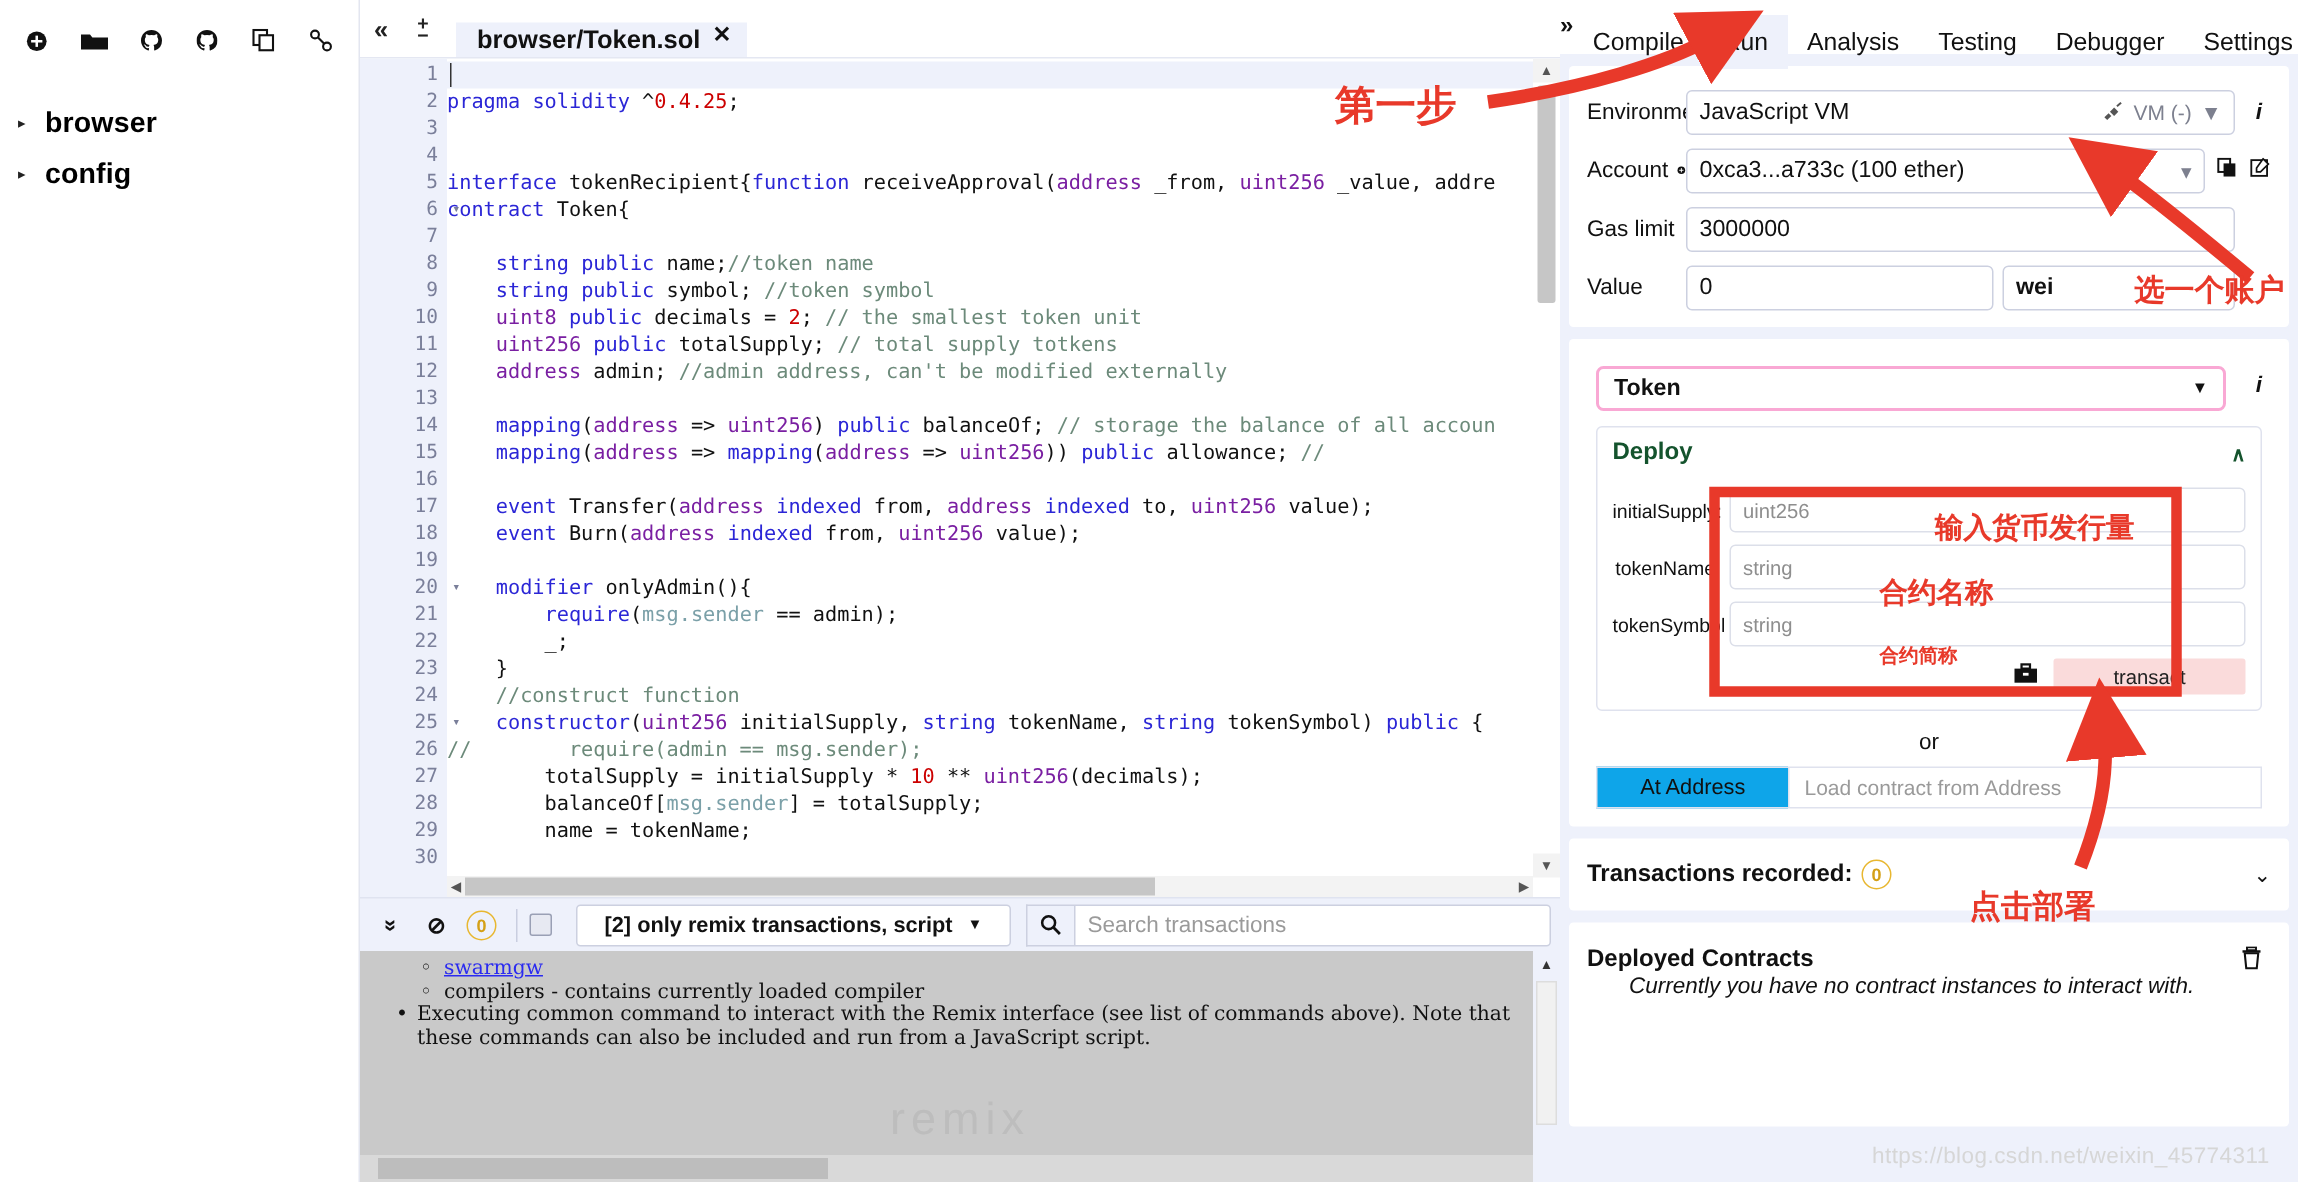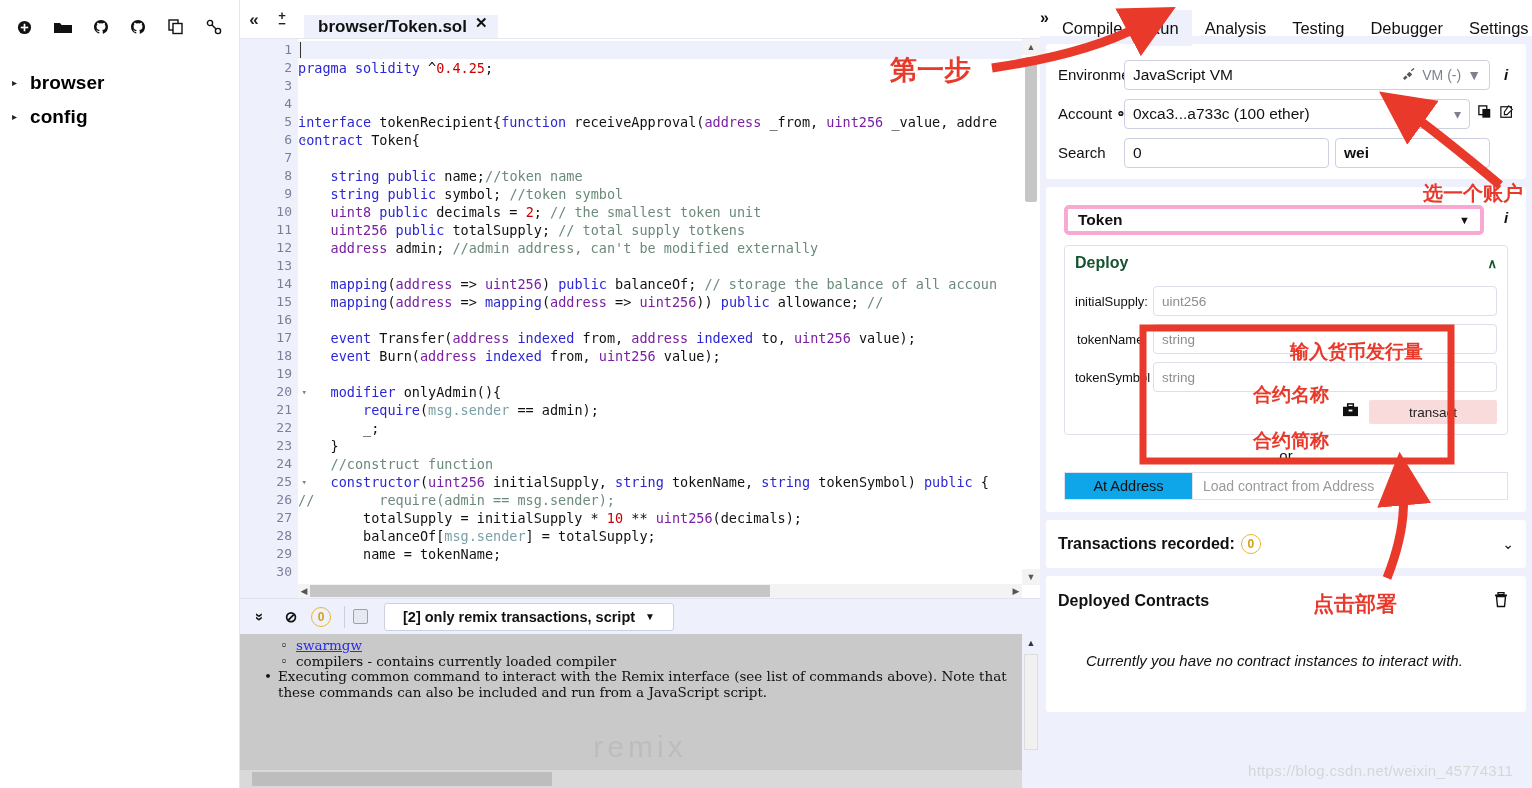--- a/index.html
+++ b/index.html
@@ -123,21 +123,21 @@
   .card { background:#fff; margin:8px 6px; border-radius:3px; padding:10px 12px; }
 
   .frow { display:flex; align-items:center; height:33px; margin-bottom:6px; }
   .flabel { width:66px; font-size:15px; color:#111; flex:0 0 auto; display:flex; align-items:center; gap:6px;}
   .fctrl { flex:1; height:30px; border:1px solid #ccd0e0; border-radius:4px; background:#fff;
            display:flex; align-items:center; padding:0 8px; font-size:15.5px; color:#111; cursor:pointer;}
   .fctrl .right { margin-left:auto; display:flex; align-items:center; gap:6px; color:#7d808f; font-size:14px;}
   .ico-i { width:16px; text-align:center; font-weight:700; font-style:italic; font-size:15px; color:#111; margin-left:8px;}
   .mini-ic { margin-left:8px; cursor:pointer; font-size:15px; color:#111; }
 
-  #contract-sel { margin:6px 6px 0 6px; height:30px; border:4px solid #f9a8d4; border-radius:5px; background:#fff;
+  #contract-sel { margin:6px 6px 0 6px; height:30px; border:2px solid #f9a8d4; border-radius:5px; background:#fff;
       display:flex; align-items:center; padding:0 10px; font-size:15.5px; font-weight:700; color:#111; cursor:pointer;gap:48px;}
   #contract-wrap { display:flex; align-items:center; padding:0 6px; }
 
   #deploybox { margin:10px 12px 0 12px; border:1px solid #dfe2ee; border-radius:4px; padding:8px 10px 10px 10px; }
   #deployhdr { display:flex; align-items:center; font-size:16px; font-weight:700; color:#14532d; margin-bottom:14px;}
   #deployhdr .car { margin-left:auto; font-size:13px; }
   .drow { display:flex; align-items:center; margin-bottom:8px; }
   .dlabel { width:78px; text-align:right; padding-right:6px; font-size:13px; color:#111; }
   .dinput { flex:1; height:30px; border:1px solid #dcdfe9; border-radius:4px; background:#fff;
             display:flex; align-items:center; padding:0 8px; font-size:13.5px; color:#8e8e8e; }
@@ -155,21 +155,21 @@
 
   #txrec { display:flex; align-items:center; }
   #txrec .t { font-size:16px; font-weight:700; color:#111; }
   #txrec .badge { margin-left:6px; width:20px;height:20px;border:1.6px solid #e8b730; border-radius:50%;
       color:#d4a017; font-size:12px; font-weight:700; display:flex;align-items:center;justify-content:center;}
   #txrec .car { margin-left:auto; font-size:14px; color:#111; }
 
   #deployed { position:relative; min-height:100px; }
   #deployed .hdr { font-size:16px; font-weight:700; color:#111; }
   #deployed .trash { position:absolute; right:6px; top:0; font-size:15px; cursor:pointer; }
-  #deployed .empty { margin-top:42px; padding-left:28px; font-size:15px; font-style:italic; color:#111; }
+  #deployed .empty { padding-left:28px; font-size:15px; font-style:italic; color:#111; }
 
   
   #overlay { position:absolute; left:0; top:0; width:1532px; height:788px; pointer-events:none; }
   .cn-note { position:absolute; color:#e8392a; font-weight:700;
              font-family:"DejaVu Sans", sans-serif; white-space:nowrap; }
   #wm { position:absolute; left:1248px; top:762px; font-size:15px; color:#d6d6d6;
         font-family:"Liberation Sans",sans-serif; letter-spacing:.3px; }
 </style>
 </head>
 <body>
@@ -293,20 +293,29 @@
       <div class="tb-ic">⊘</div>
       <div class="tb-ic">
         <span class="tb-zero">0</span>
       </div>
       <div class="tb-sep"></div>
       <div class="tb-check"></div>
       <div id="term-filter">
         <span>[2] only remix transactions, script</span>
         <span class="car">▼</span>
       </div>
+      <div id="term-search">
+        <div class="mag">
+          <svg width="15" height="15" viewBox="0 0 16 16">
+              <circle cx="6.5" cy="6.5" r="4.6" fill="none" stroke="#111" stroke-width="1.8"></circle>
+              <line x1="10" y1="10" x2="14.5" y2="14.5" stroke="#111" stroke-width="2"></line>
+            </svg>
+        </div>
+        <input type="text" placeholder="Search transactions" style="">
+      </div>
     </div>
     <div id="term-body">
       <div id="term-content">
         <ul>
           <li class="sub"><a href="#">swarmgw</a></li>
           <li class="sub">compilers - contains currently loaded compiler</li>
           <li class="top">Executing common command to interact with the Remix interface (see list of commands above). Note that these commands can also be included and run from a JavaScript script.</li>
         </ul>
       </div>
       <div id="term-watermark">remix</div>
@@ -370,23 +379,30 @@
             </svg>
         </span>
         <span class="mini-ic">
           <svg width="14" height="14" viewBox="0 0 16 16">
               <rect x="1" y="2" width="12" height="12" fill="none" stroke="#111" stroke-width="1.4"></rect>
               <path d="M10 1l4 4-6 6H5V8z" fill="#fff" stroke="#111" stroke-width="1.3"></path>
             </svg>
         </span>
       </div>
 
+      <div class="frow">
+        <div class="flabel">Gas limit</div>
+        <div class="fctrl">
+          <span>3000000</span>
+        </div>
+        <span class="ico-i" style="visibility:hidden">i</span>
+      </div>
 
       <div class="frow" style="margin-bottom:0">
-        <div class="flabel">Search</div>
+        <div class="flabel">Value</div>
         <div class="fctrl" style="flex:0 0 205px">
           <span>0</span>
         </div>
         <div class="fctrl" style="margin-left:6px;flex:1">
           <b>wei</b>
         </div>
         <span class="ico-i" style="visibility:hidden">i</span>
       </div>
     </div>
 
@@ -483,16 +499,16 @@
     <rect x="1143" y="328" width="308" height="133" fill="none" stroke="#e8392a" stroke-width="7"></rect>
 
     <path d="M1387,578 C1400,545 1405,515 1403,492" stroke="#e8392a" stroke-width="9" fill="none" marker-end="url(#ah)"></path>
   </svg>
 
   <div class="cn-note" style="left:890px; top:52px; font-size:27px;">第一步</div>
   <div class="cn-note" style="left:1423px; top:180px; font-size:20px;">选一个账户</div>
   <div class="cn-note" style="left:1313px; top:590px; font-size:21px;">点击部署</div>
   <div class="cn-note" style="left:1290px; top:339px; font-size:19px;">输入货币发行量</div>
   <div class="cn-note" style="left:1253px; top:382px; font-size:19px;">合约名称</div>
-  <div class="cn-note" style="left:1253px; top:428px; font-size:19px;">合约简称</div>
+  <div class="cn-note" style="left:1253px; top:428px; font-size:13px;">合约简称</div>
 
   <div id="wm">https://blog.csdn.net/weixin_45774311</div>
 </div>
 
 </body></html>

